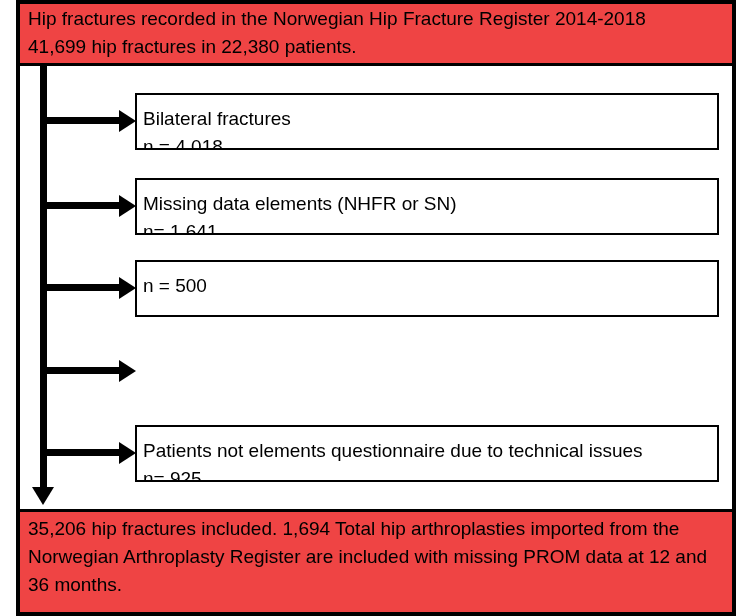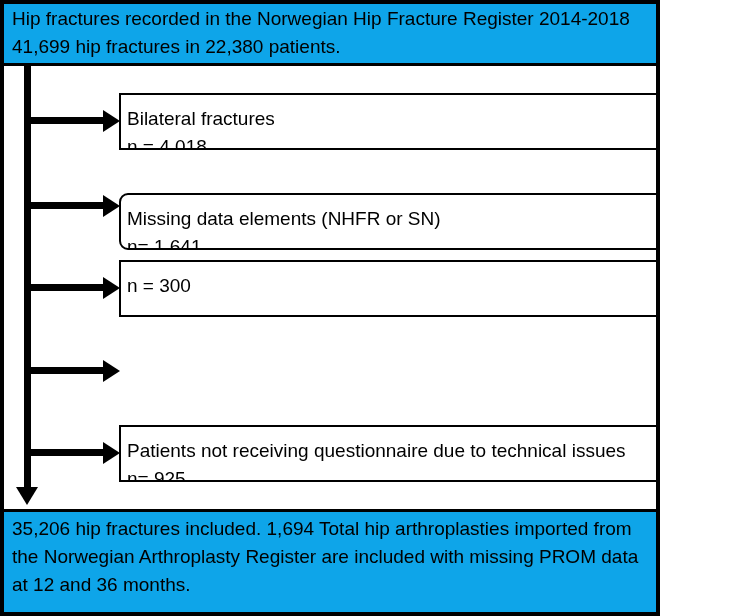--- a/index.html
+++ b/index.html
@@ -1,27 +1,28 @@
 <!DOCTYPE html>
 <html><head>
 <meta charset="utf-8">
 <style>
   * { box-sizing: border-box; }
   html, body { margin: 0; padding: 0; background: #ffffff; }
   body { font-family: "Liberation Sans", sans-serif; color: #000; }
 
   .diagram {
     position: relative;
-    width: 660px;
+    width: 720px;
     height: 616px;
     border: 4px solid #000;
-    background: #0ea5e9;
+    background: #ef4444;
     font-size: 19px;
     line-height: 28px;
     overflow: hidden;
+    margin-left: 16px;
   }
 
   
   .top-box {
     height: 62px;
     border-bottom: 3px solid #000;
     padding: 1px 8px 0 8px;
     overflow: hidden;
   }
 
@@ -112,32 +113,32 @@
     <div class="harrow-head" style="top:294px;"></div>
 
     <div class="harrow-line" style="top:383px;"></div>
     <div class="harrow-head" style="top:376px;"></div>
 
     <div class="excl-box" style="top:27px;">
       <div class="line">Bilateral fractures</div>
       <div class="line">n = 4,018</div>
     </div>
 
-    <div class="excl-box" style="top:127px;border-radius:9px;">
+    <div class="excl-box" style="top:112px;">
       <div class="line">Missing data elements (NHFR or SN)</div>
       <div class="line">n= 1,641</div>
     </div>
 
     <div class="excl-box" style="top:194px;">
-      <div class="line">n = 300</div>
+      <div class="line">n = 500</div>
     </div>
 
 
     <div class="excl-box" style="top:359px;">
-      <div class="line">Patients not receiving questionnaire due to technical issues</div>
+      <div class="line">Patients not elements questionnaire due to technical issues</div>
       <div class="line">n= 925</div>
     </div>
 
   </div>
 
   <div class="bottom-box">
     <div>35,206 hip fractures included. 1,694 Total hip arthroplasties imported from the Norwegian Arthroplasty Register are included with missing PROM data at 12 and 36 months.</div>
   </div>
 
 </div>

